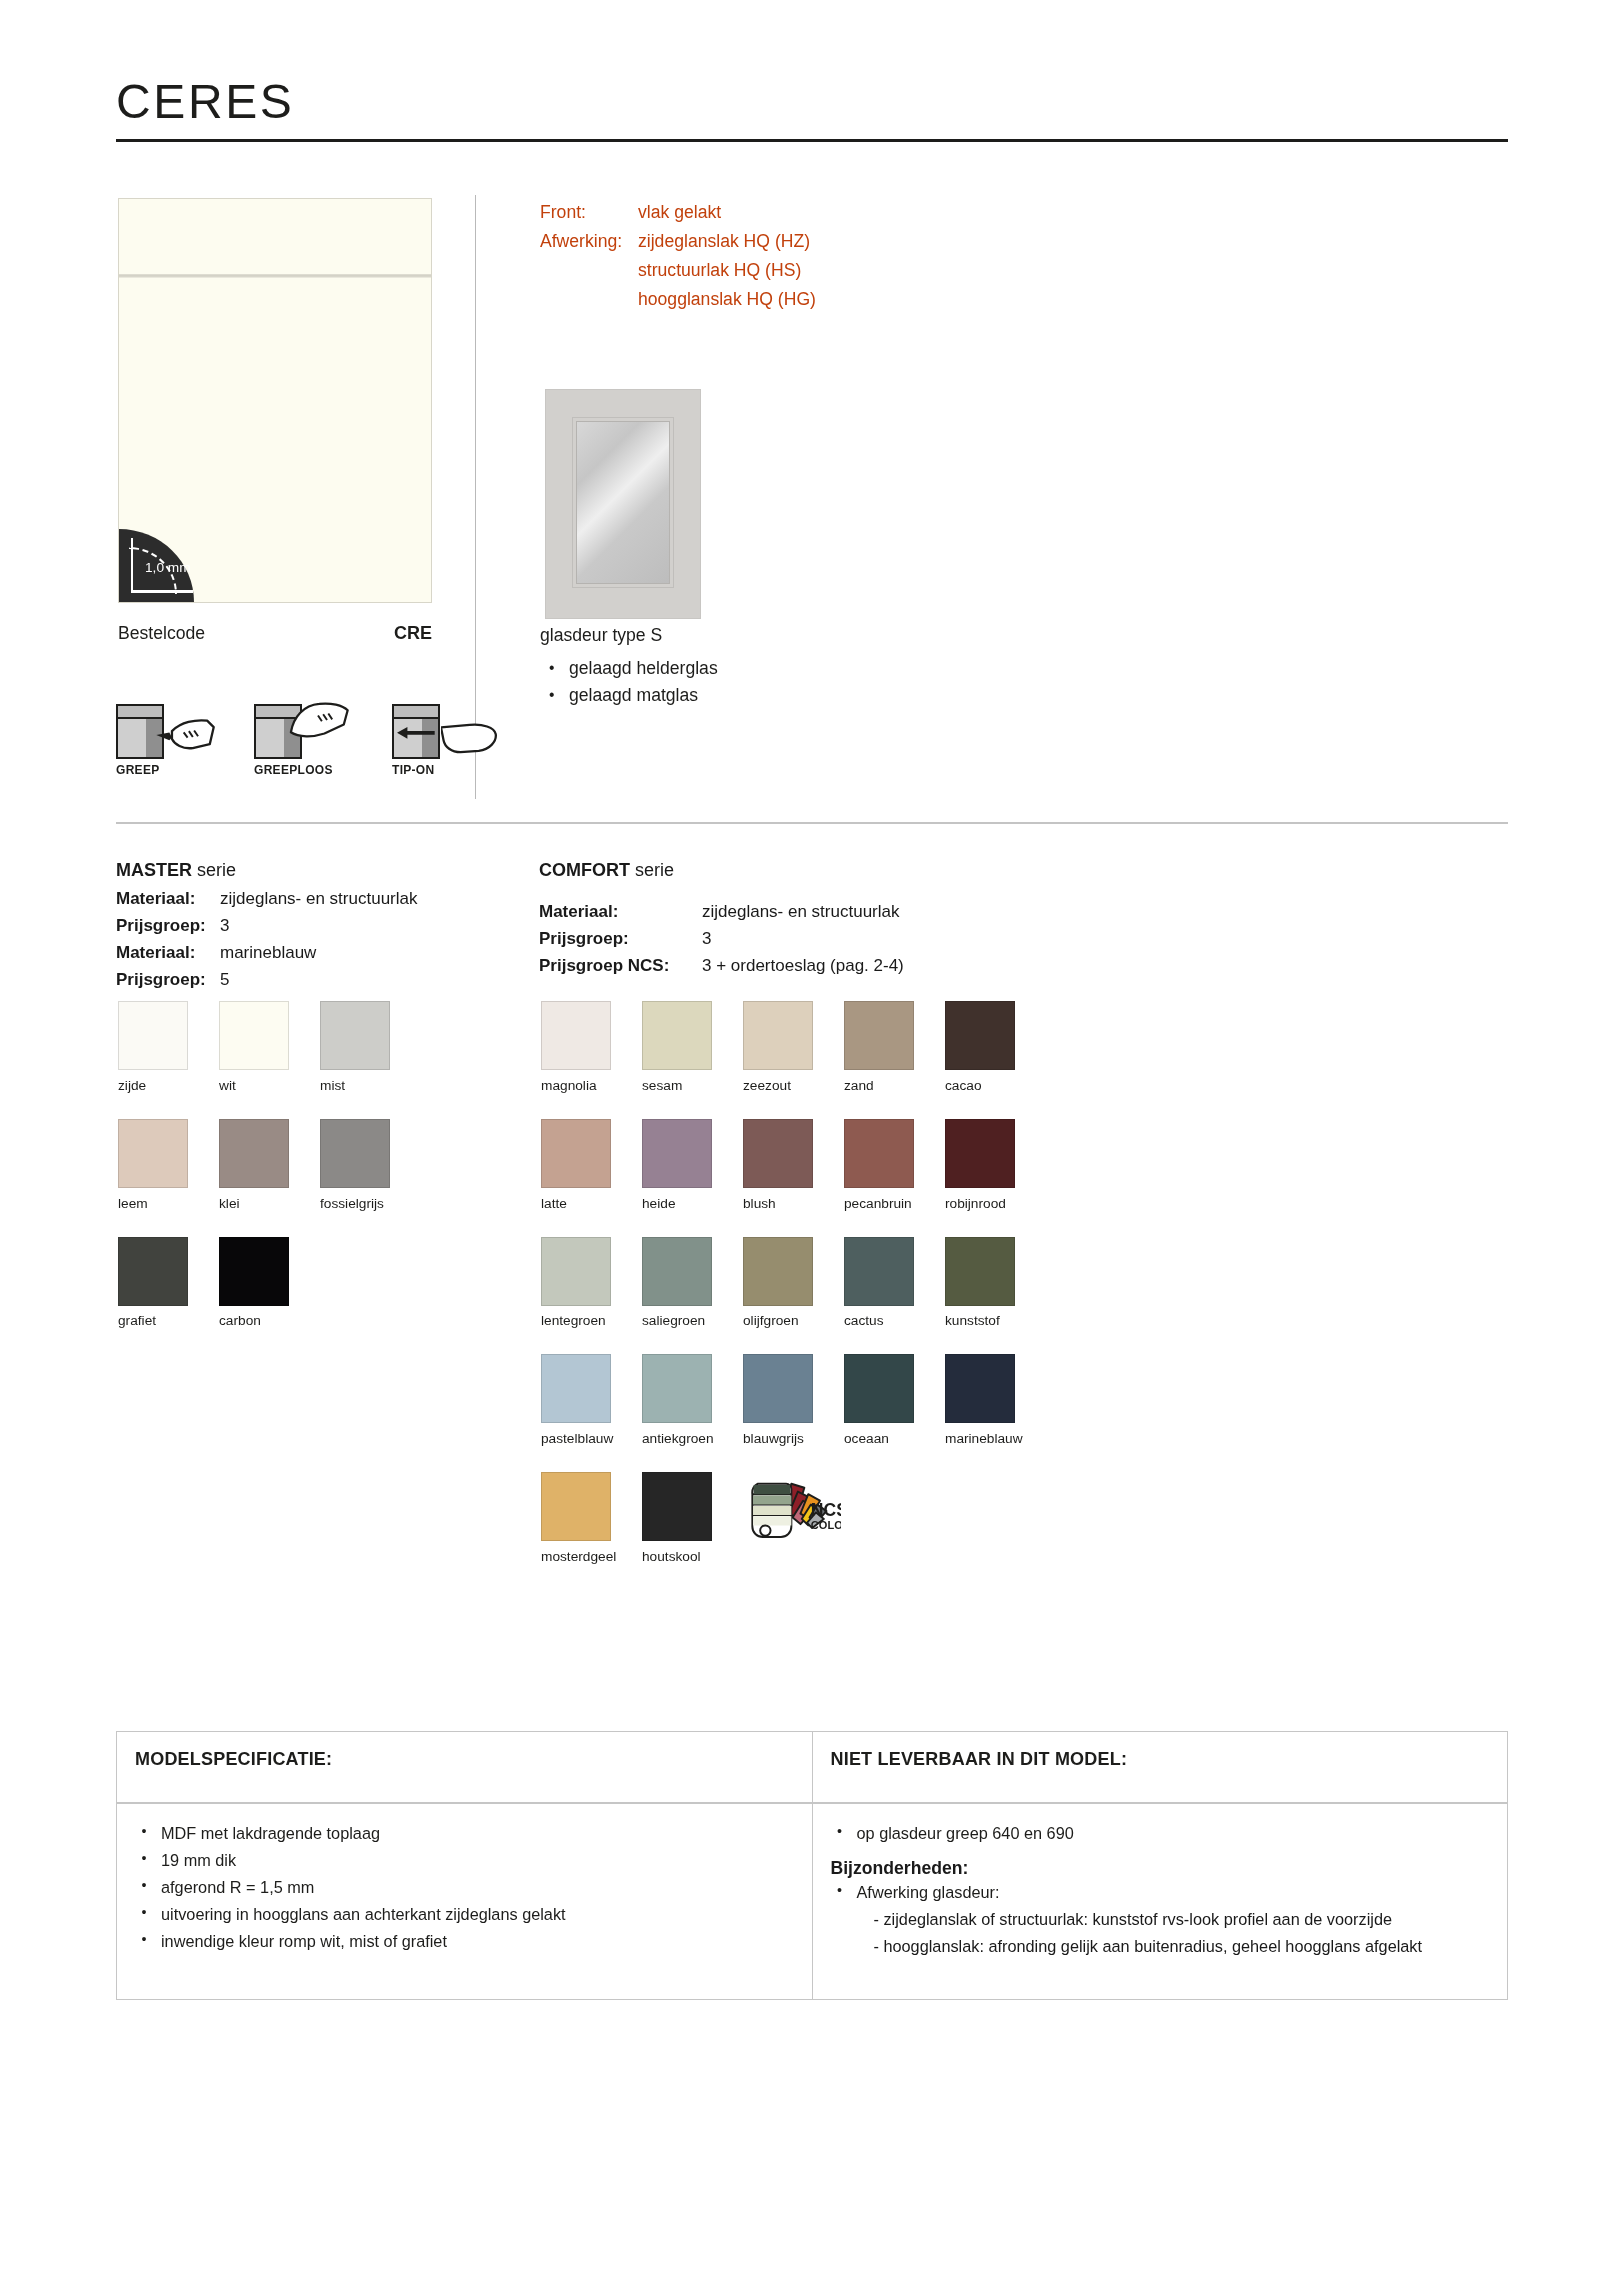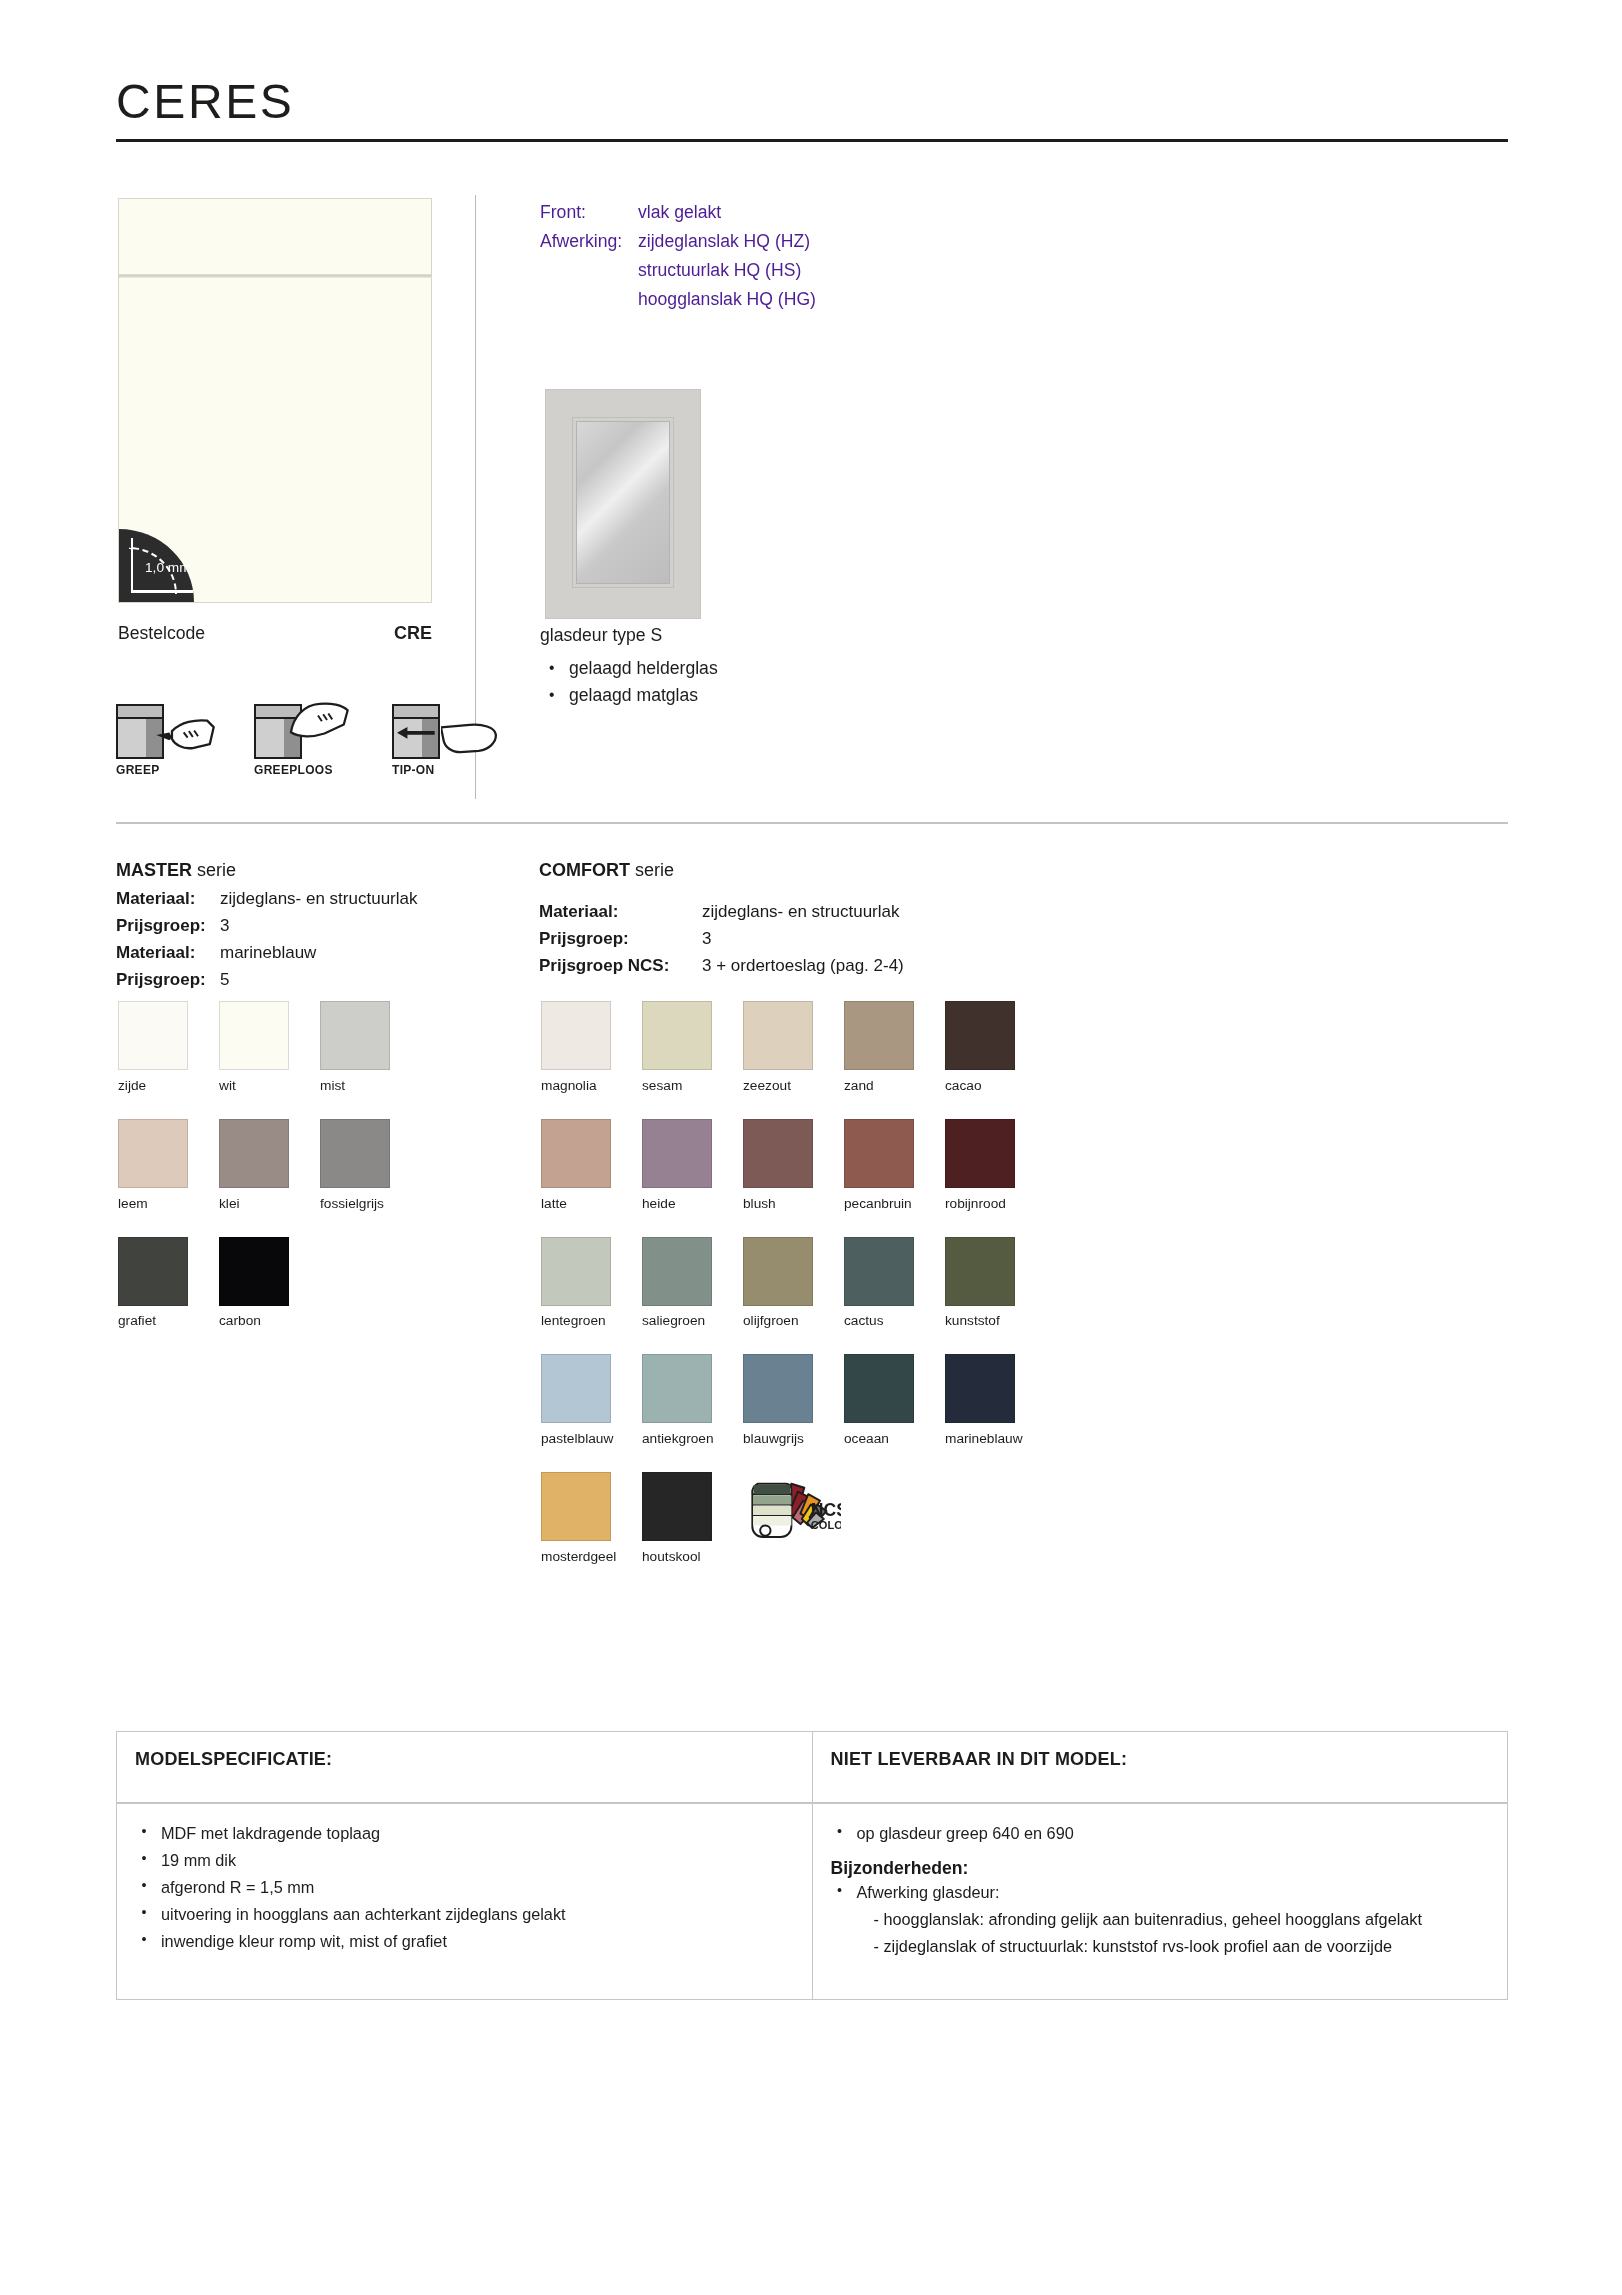--- a/index.html
+++ b/index.html
@@ -92,21 +92,21 @@
   .glassdoor .pane{
     position:absolute;left:30px;top:31px;right:30px;bottom:34px;
     background:linear-gradient(135deg,#d8d8d8 0%,#c6c6c6 25%,#efefef 45%,#c9c9c9 62%,#bdbdbd 100%);
     border:0.7px solid #b5b3b0;
   }
   .glassdoor .innerline{
     position:absolute;left:26px;top:27px;right:26px;bottom:30px;
     border:0.7px solid #c0bebb;
   }
 
-  .spec-lines{position:absolute;left:540px;top:198px;font-size:17.6px;line-height:29px;color:#4c1d95;}
+  .spec-lines{position:absolute;left:540px;top:198px;font-size:17.6px;line-height:29px;color:#c2410c;}
   .spec-lines .row{display:flex;}
   .spec-lines .k{width:98px;flex:none;}
   .spec-lines .v{}
 
   .glass-text{position:absolute;left:540px;top:625px;font-size:17.6px;color:#1d1d1b;}
   .glass-text .h{margin-bottom:9px;}
   .glass-text ul{margin:0;padding:0;list-style:none;}
   .glass-text li{position:relative;padding-left:29px;line-height:27px;}
   .glass-text li:before{content:"•";position:absolute;left:9px;top:-1.3px;font-size:15.6px;}
 
@@ -493,20 +493,20 @@
         </ul>
       </div>
       <div class="cell right">
         <ul>
           <li>op glasdeur greep 640 en 690</li>
         </ul>
         <div class="bh">Bijzonderheden:</div>
         <ul>
           <li>Afwerking glasdeur:</li>
         </ul>
+        <div class="sub">- zijdeglanslak of structuurlak: kunststof rvs-look profiel aan de voorzijde</div>
         <div class="sub">- hoogglanslak: afronding gelijk aan buitenradius, geheel hoogglans afgelakt</div>
-        <div class="sub">- zijdeglanslak of structuurlak: kunststof rvs-look profiel aan de voorzijde</div>
       </div>
     </div>
   </div>
 
 </div>
 
 
 </body></html>

